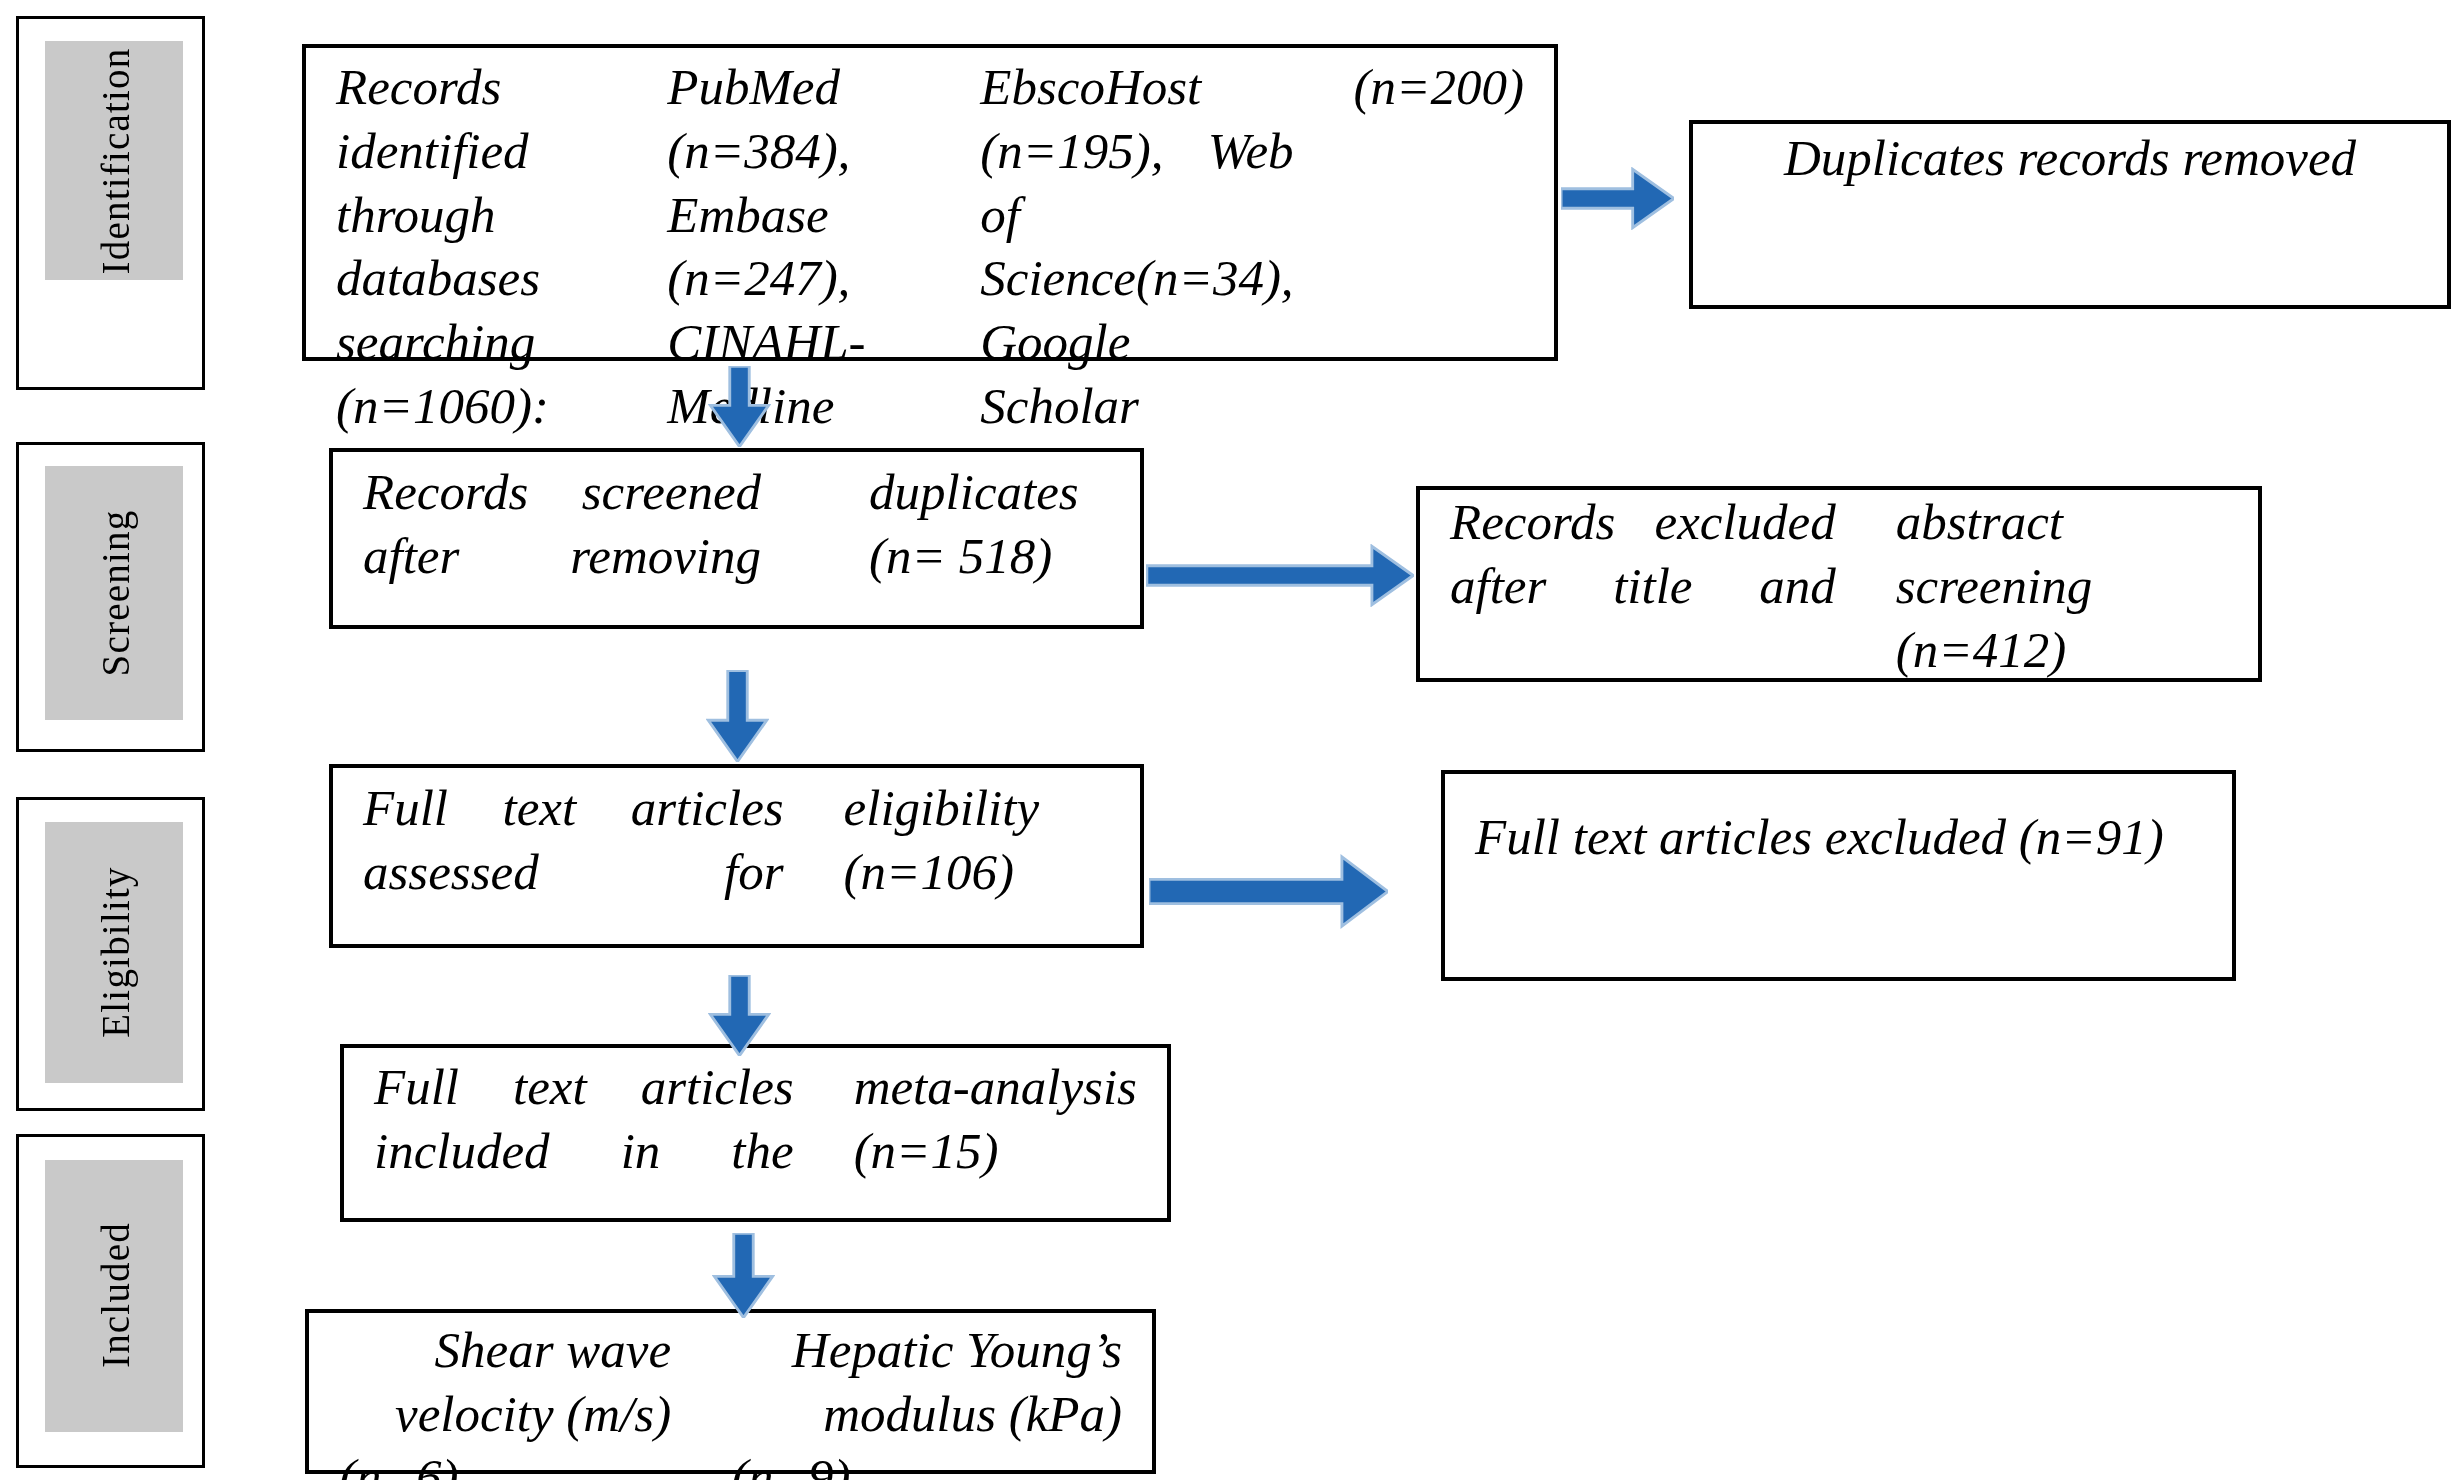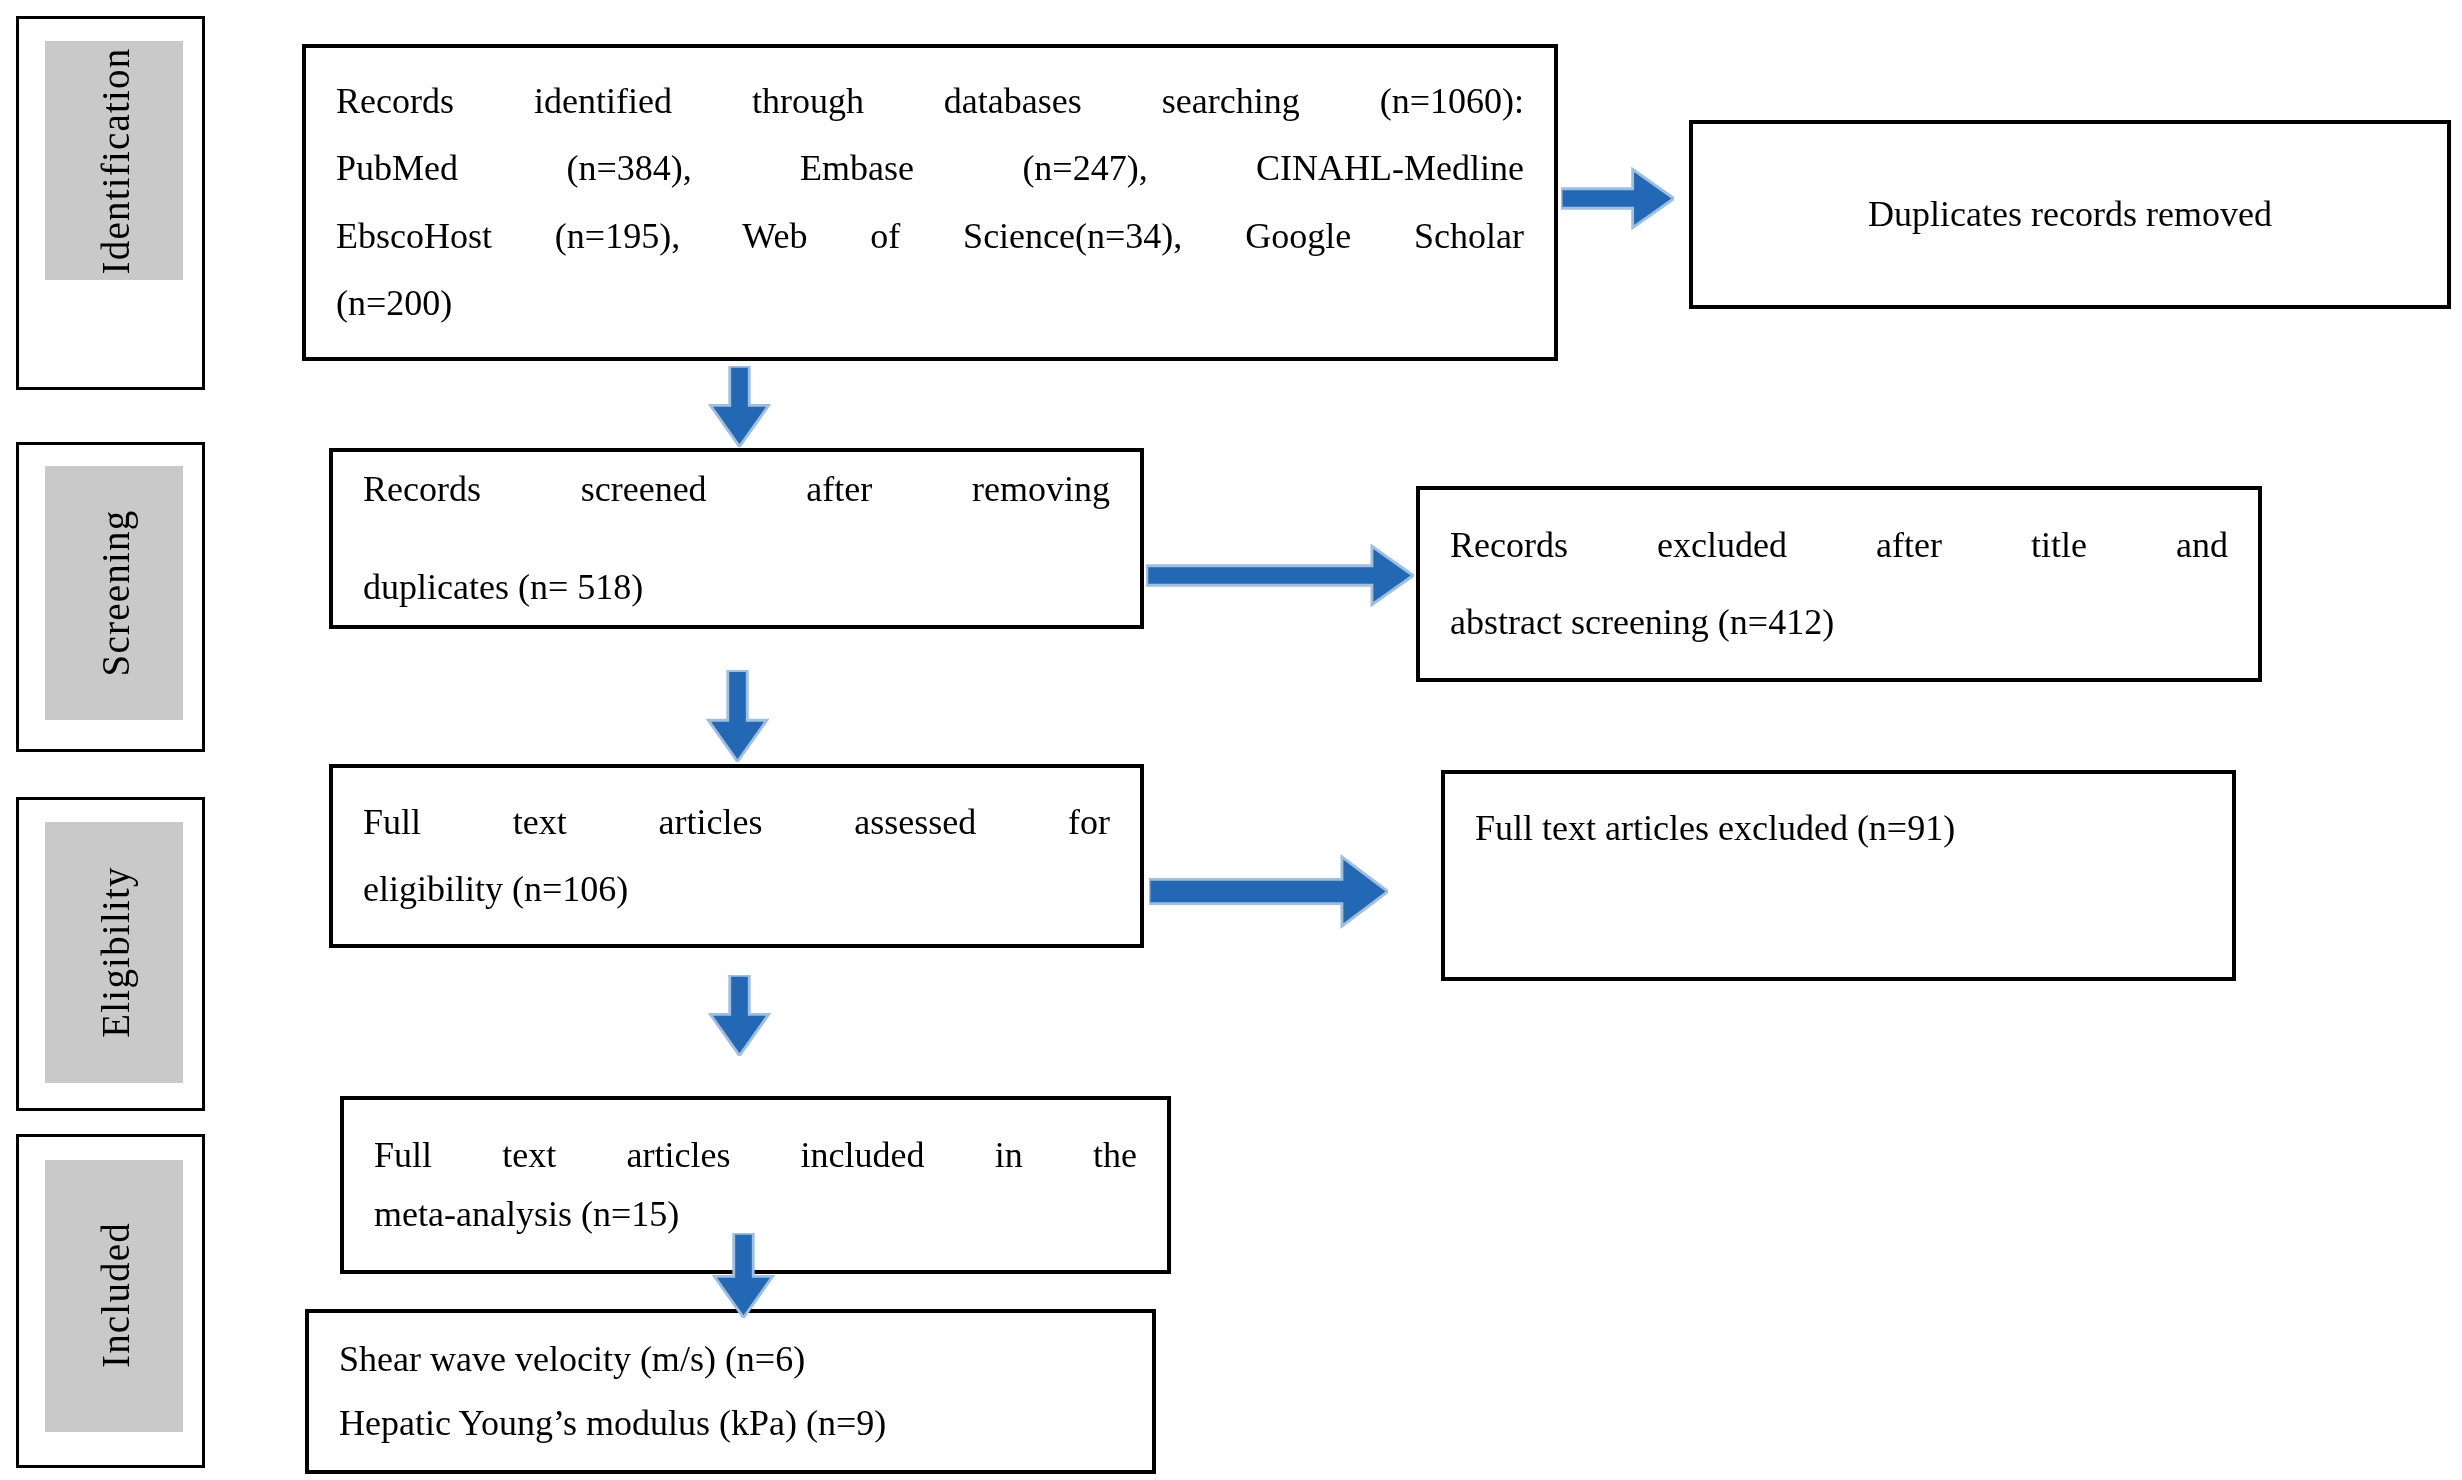--- a/index.html
+++ b/index.html
@@ -17,24 +17,24 @@
     background: #ffffff;
     font-family: "Liberation Serif", "DejaVu Serif", serif;
     color: #000000;
   }
   .box {
     position: absolute;
     background: #ffffff;
     border: 4px solid #000000;
     box-sizing: border-box;
     display: flex;
-    flex-direction: column;
     justify-content: space-evenly;
-    font-size: 36px;
+    font-size: 51px;
     line-height: 1.25;
+    font-style: italic;
   }
   .box .ln {
     padding: 0 30px;
     text-align: justify;
     text-align-last: justify;
     white-space: normal;
   }
   .box .ln.last {
     text-align: justify;
     text-align-last: left;
@@ -120,21 +120,21 @@
 
   <div class="box" style="left:329px; top:764px; width:815px; height:184px; padding:9.2px 0;">
     <div class="ln">Full text articles assessed for</div>
     <div class="ln last">eligibility (n=106)</div>
   </div>
 
   <div class="box plain" style="left:1441px; top:770px; width:795px; height:211px; padding-top:32px;">
     <div class="ln">Full text articles excluded (n=91)</div>
   </div>
 
-  <div class="box" style="left:340px; top:1096px; width:831px; height:178px; padding:20px 0;">
+  <div class="box" style="left:340px; top:1044px; width:831px; height:178px; padding:8px 0;">
     <div class="ln">Full text articles included in the</div>
     <div class="ln last">meta-analysis (n=15)</div>
   </div>
 
   <div class="box plain" style="left:305px; top:1309px; width:851px; height:165px; justify-content:space-evenly; padding:5.8px 0;">
     <div class="ln">Shear wave velocity (m/s) (n=6)</div>
     <div class="ln">Hepatic Young’s modulus (kPa) (n=9)</div>
   </div>
 
   <svg class="arrow" style="left:1561px; top:167px;" width="113" height="63" viewBox="0 0 197 110">

